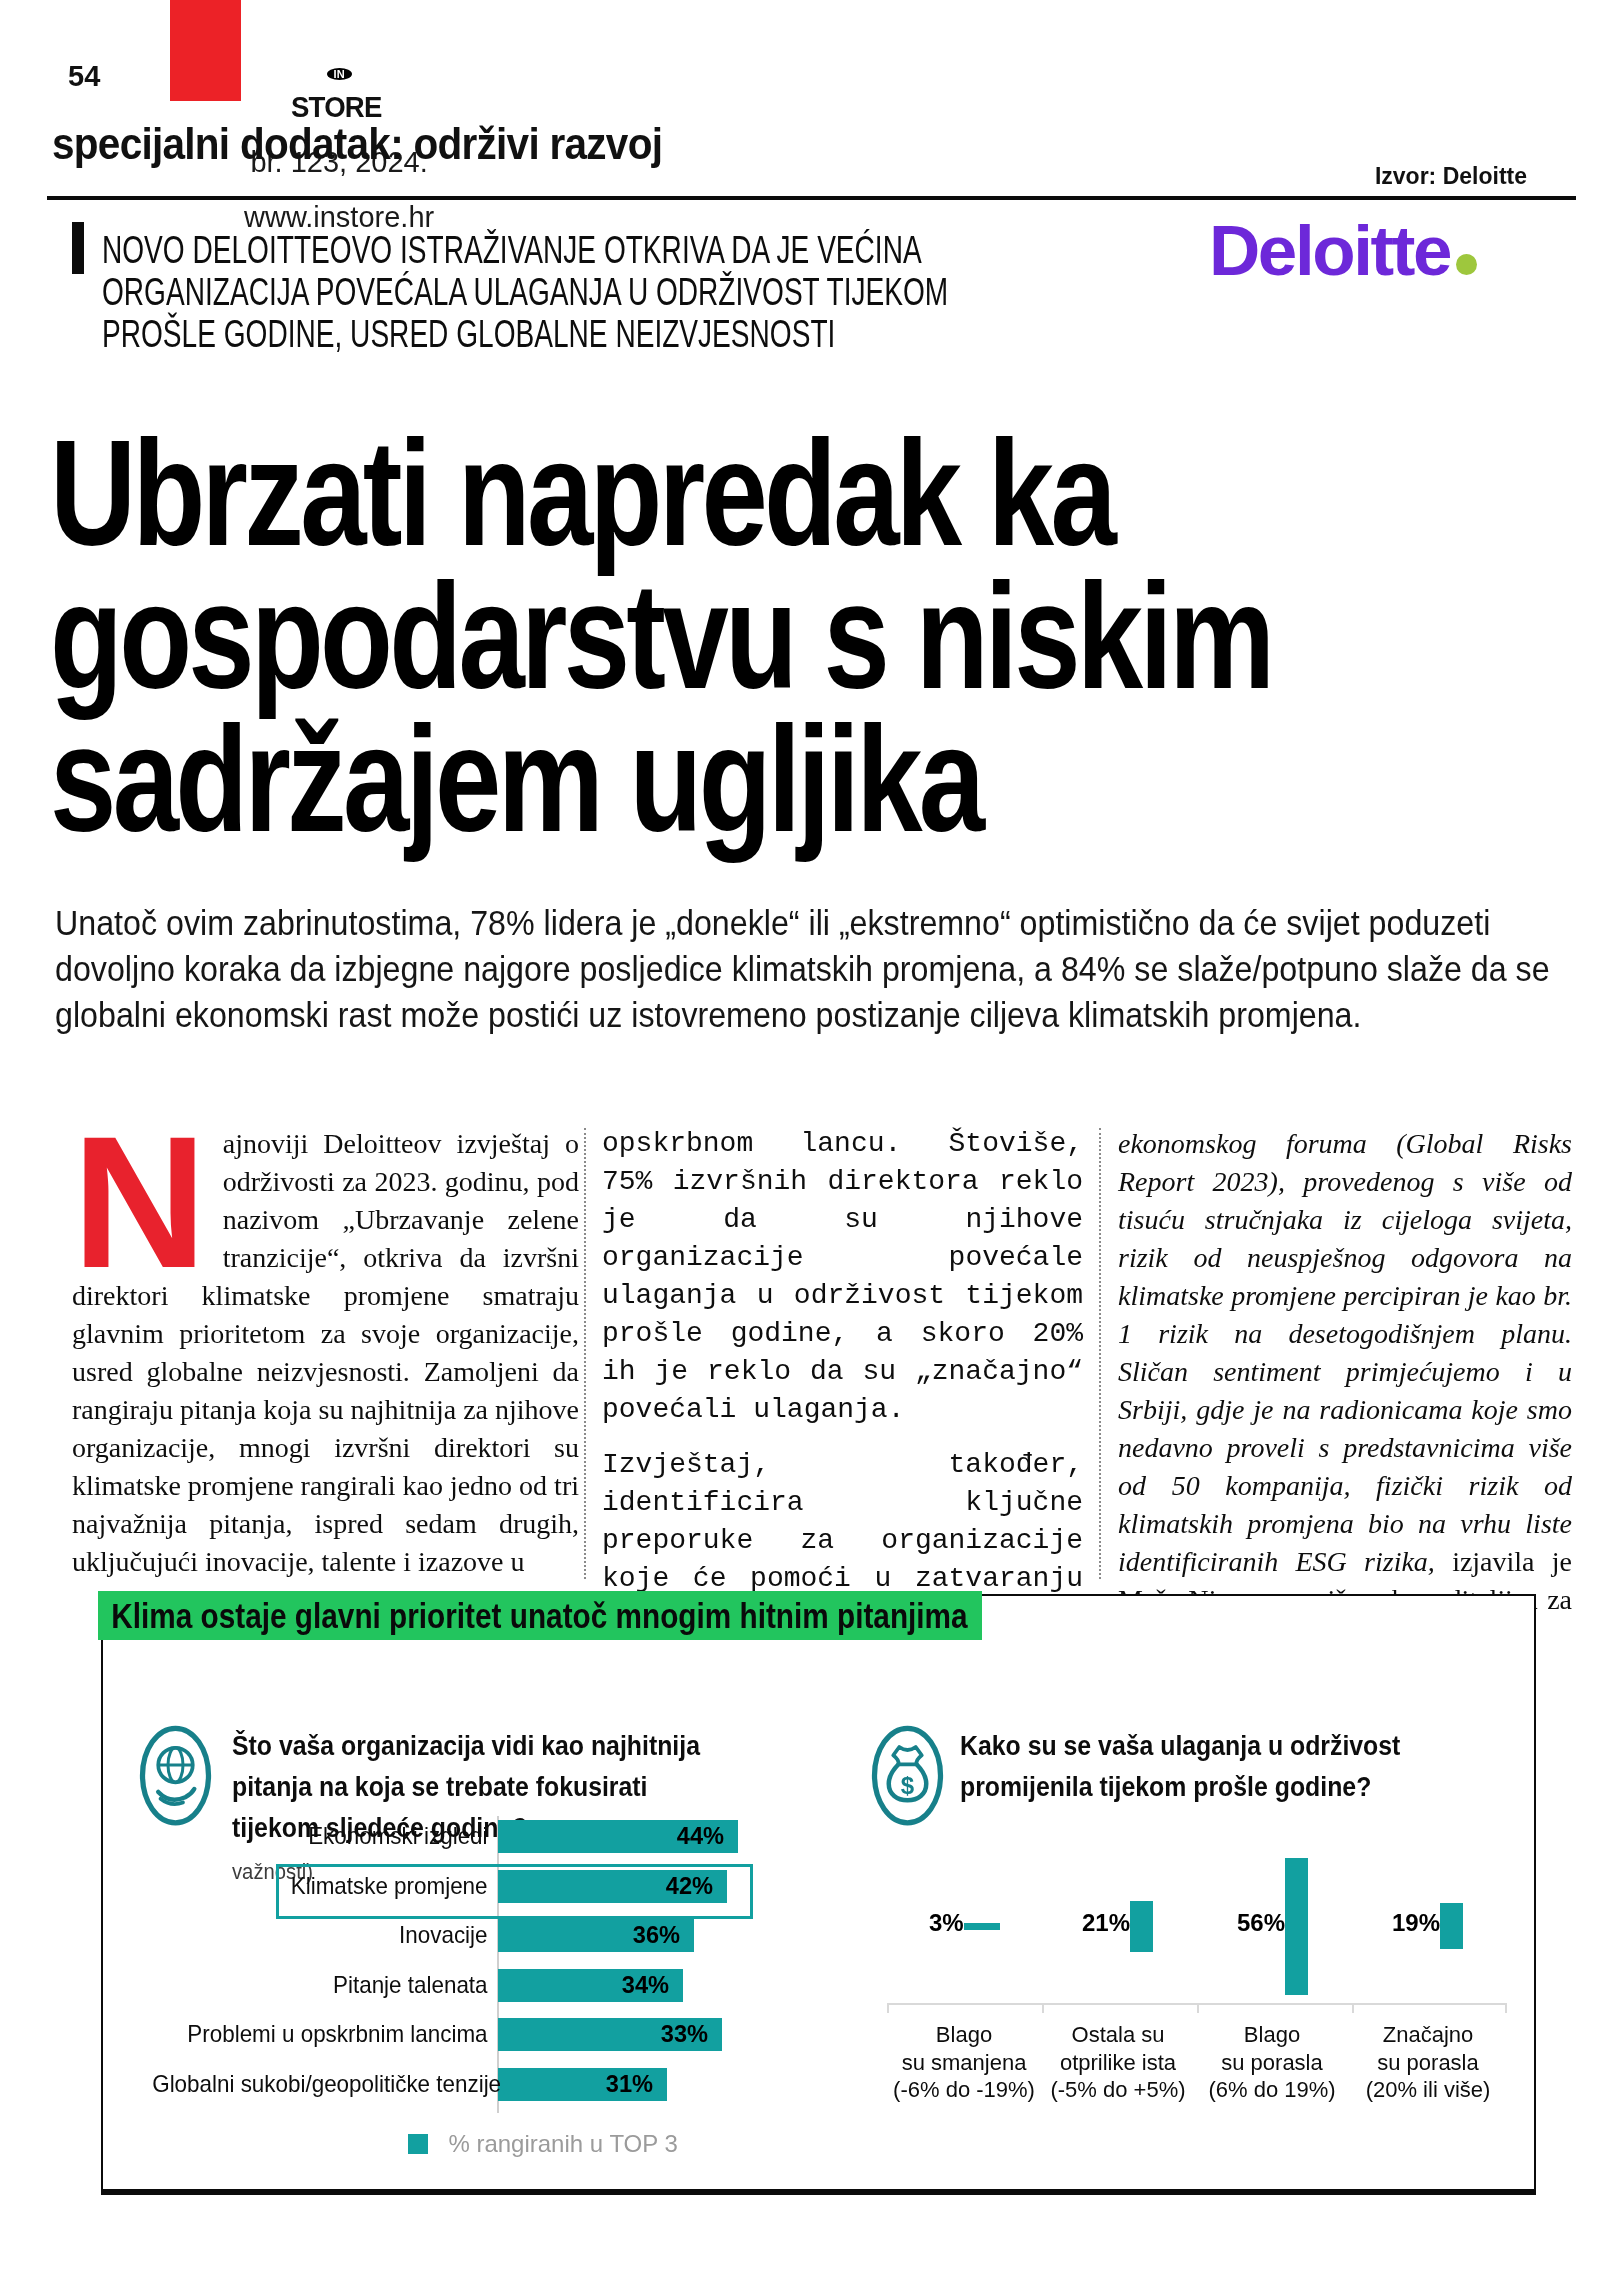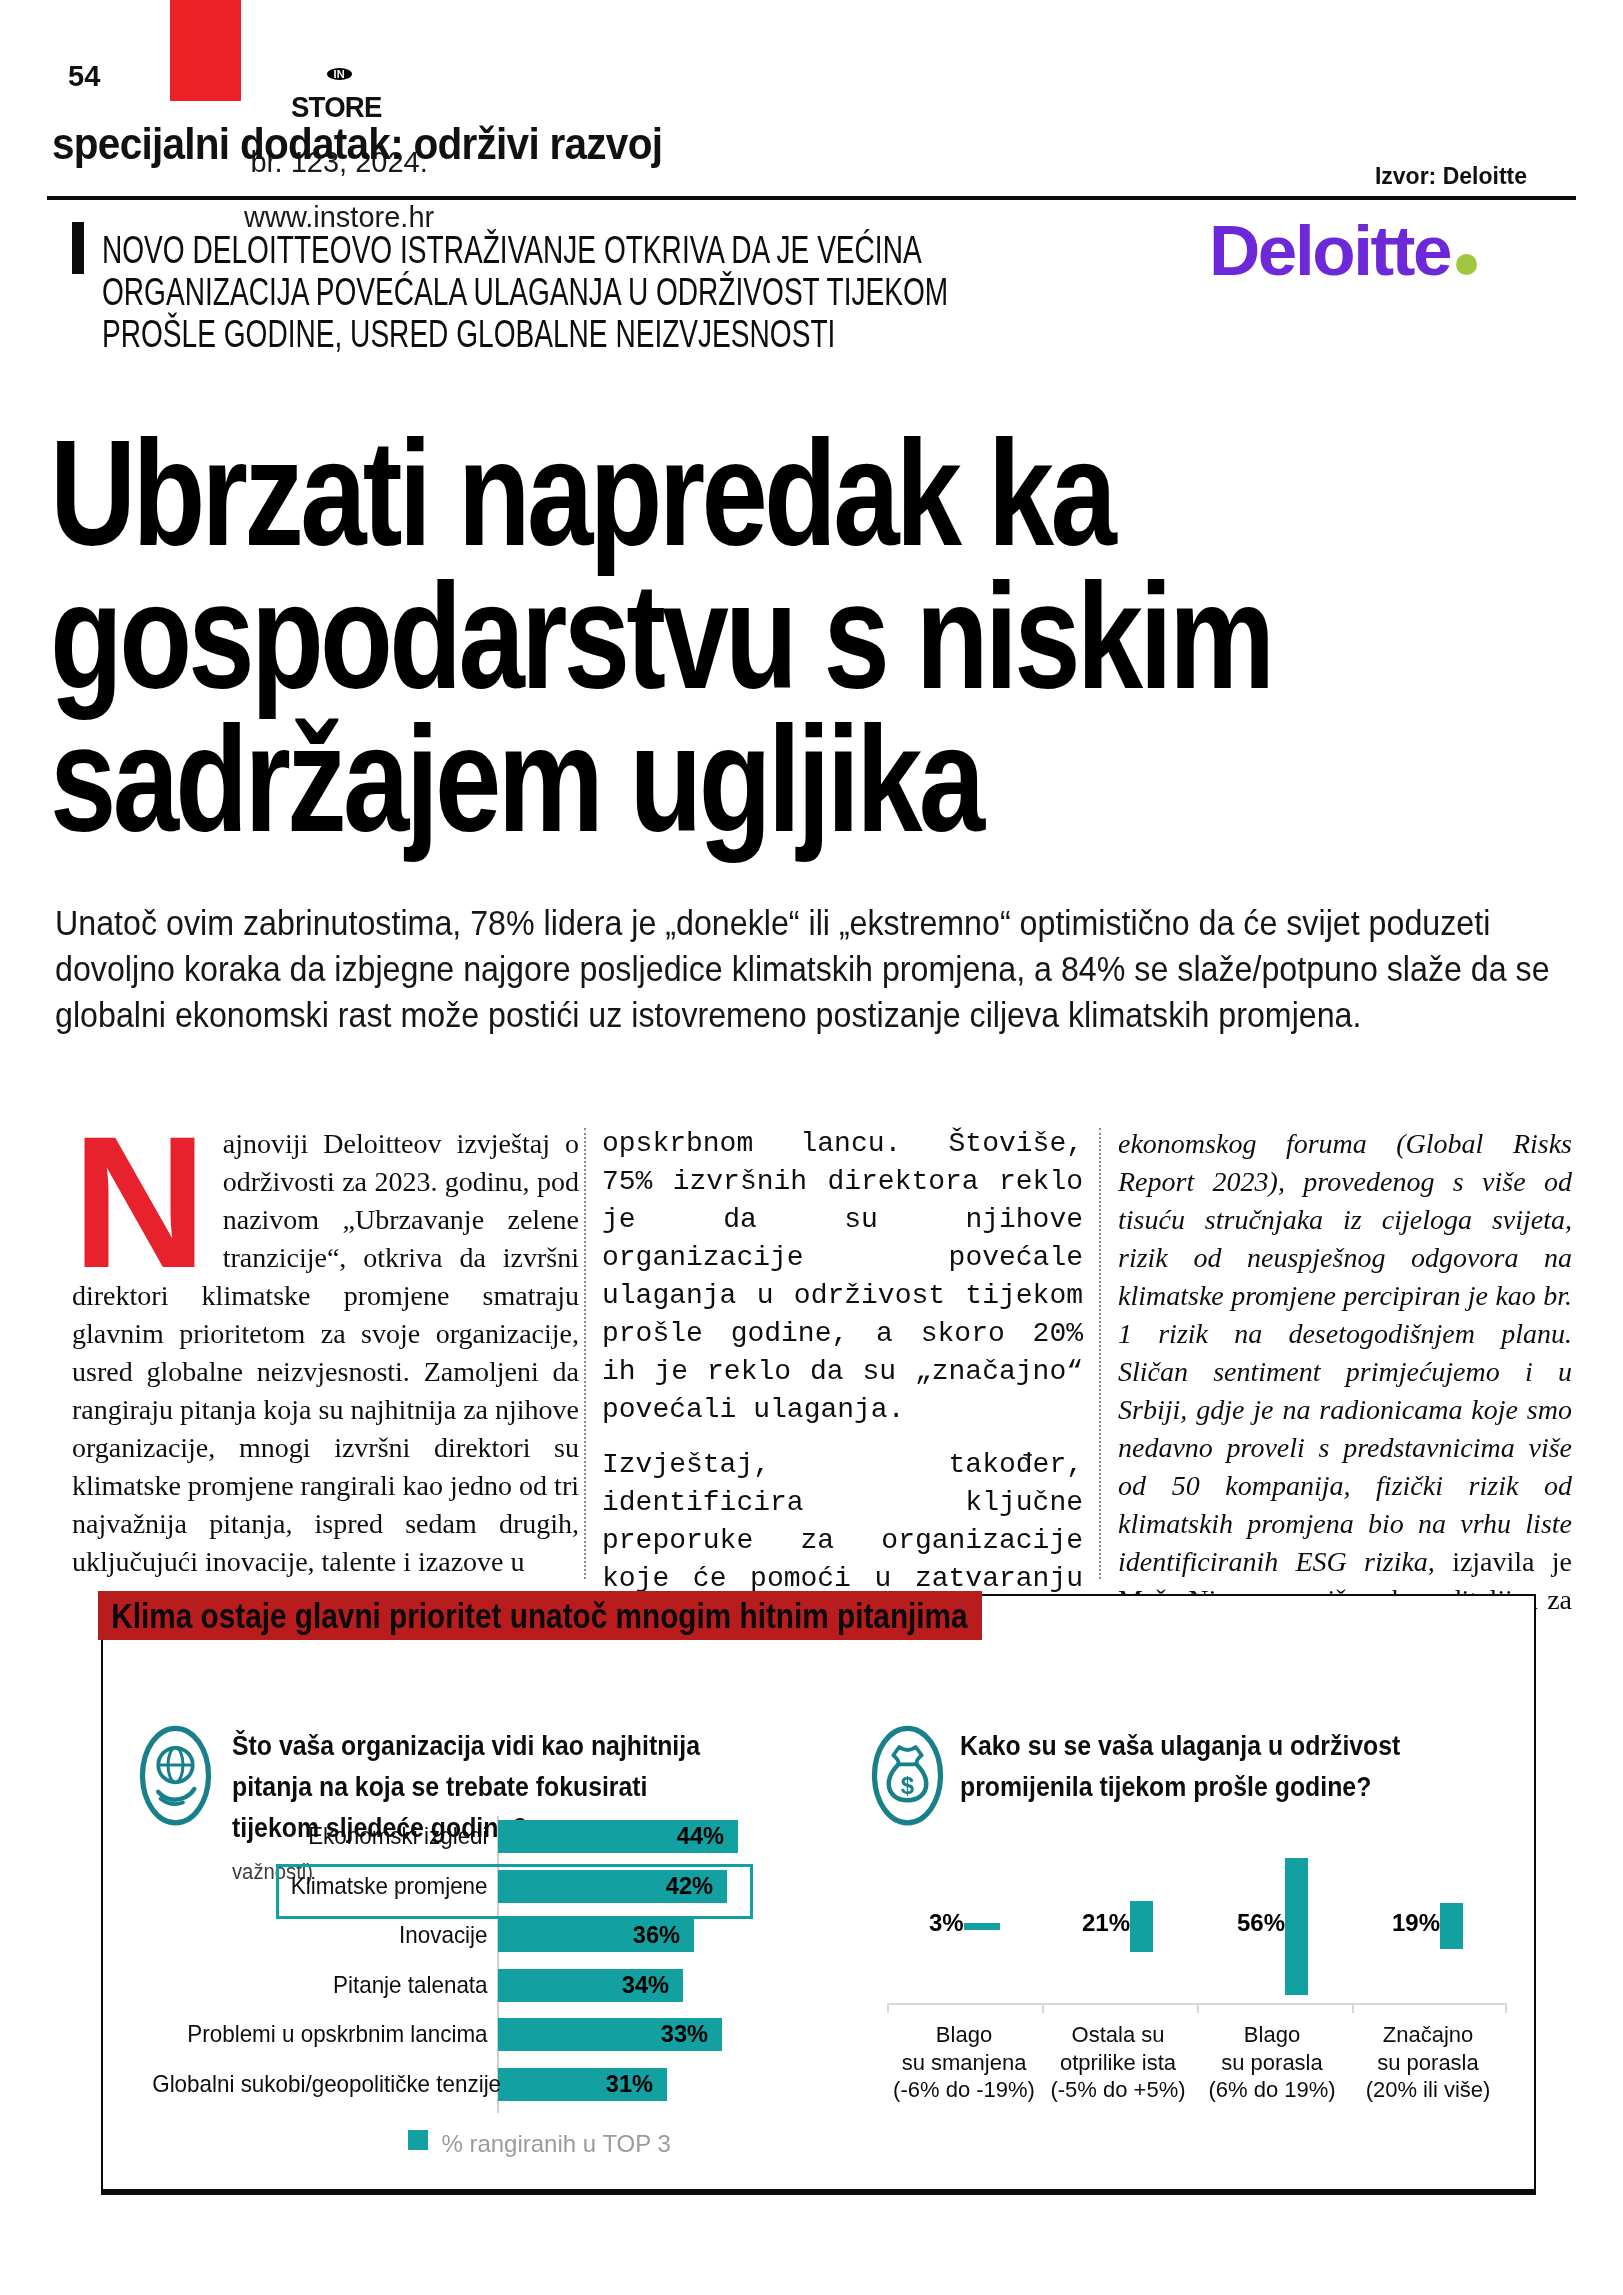--- a/index.html
+++ b/index.html
@@ -46,21 +46,21 @@
   .col-sep{position:absolute;top:3.1px;height:451px;border-left:2.4px dotted #8a8a8a;}
   .sep-1{left:584px;} .sep-2{left:1099px;}
   .dropcap{float:left;font-family:"Liberation Sans",sans-serif;font-weight:700;color:#E8222D;
            font-size:187px;line-height:143px;margin:6.3px 15.7px 0 0;}
   .col p{margin:0 0 17.3px 0;}
   .italic{font-style:italic;}
 
   
   .panel-box{position:absolute;left:101px;top:1594px;width:1435px;height:601px;box-sizing:border-box;
              border:2.4px solid #0b0b0b;border-bottom:6.3px solid #0b0b0b;background:#fff;}
-  .panel-title-bar{position:absolute;left:98px;top:1591px;width:884px;height:49px;background:#b91c1c;
+  .panel-title-bar{position:absolute;left:98px;top:1591px;width:884px;height:49px;background:#22c55e;
                    display:flex;align-items:center;}
   .panel-title-bar span{font-size:35px;font-weight:800;color:#0a0a0a;padding-left:15.7px;
                         transform:scaleX(.85);transform-origin:left;white-space:nowrap;}
 
   .q-icon{position:absolute;width:75px;height:105px;}
   .icon-globe{left:138px;top:1723px;}
   .icon-moneybag{left:870px;top:1723px;}
   .question{position:absolute;top:1726px;font-size:27px;line-height:41px;font-weight:700;color:#0d0d0d;}
   .q-left{left:232px;width:518px;transform:scaleX(.92);transform-origin:left;}
   .q-right{left:960px;width:518px;transform:scaleX(.92);transform-origin:left;}
@@ -69,21 +69,21 @@
   
   .hchart{position:absolute;left:134px;top:1820px;}
   .hrow{display:flex;align-items:center;height:33px;margin-bottom:16.5px;}
   .hlabel{width:353px;text-align:right;padding-right:11px;font-size:23.6px;color:#0d0d0d;white-space:nowrap;
           transform:scaleX(.95);transform-origin:right;}
   .hbar{height:33px;background:#12A0A0;display:flex;align-items:center;justify-content:flex-end;}
   .hval{font-size:23.6px;font-weight:800;color:#000;padding-right:14px;}
   .h-baseline{position:absolute;left:497px;top:1816px;width:1.6px;height:297px;background:#cfcfcf;}
   .highlight-box{position:absolute;left:276px;top:1864px;width:477px;height:55px;box-sizing:border-box;
                  border:3.9px solid #12A0A0;background:transparent;}
-  .legend{position:absolute;left:408px;top:2130px;display:flex;align-items:flex-start;gap:13px;}
+  .legend{position:absolute;left:408px;top:2130px;display:flex;align-items:center;gap:20px;}
   .legend-swatch{width:20.4px;height:20.4px;background:#12A0A0;}
   .legend-text{font-size:24px;color:#9B9B9B;}
 
   
   .vcol{position:absolute;width:71px;height:154px;top:1849px;display:flex;flex-direction:row;
         justify-content:flex-end;align-items:center;}
   .vval{font-size:24px;font-weight:800;color:#000;margin-bottom:6.3px;}
   .vbar{width:47px;background:#12A0A0;}
   .v-axis{position:absolute;left:887px;top:2003px;width:620px;height:2.4px;background:#d9d9d9;}
   .v-tick{position:absolute;top:2003px;width:1.6px;height:10.2px;background:#d9d9d9;}

